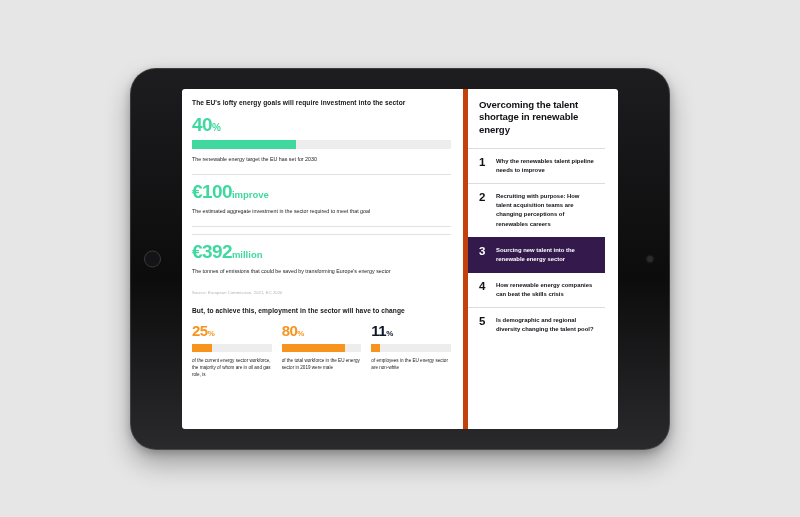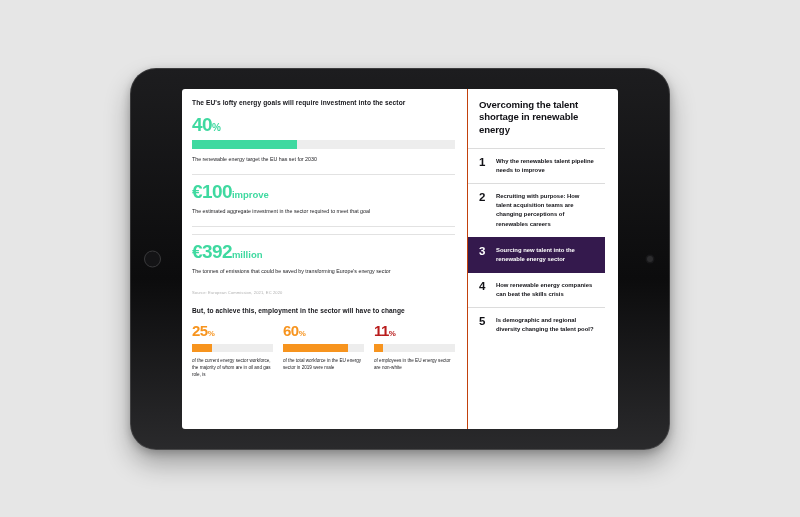--- a/index.html
+++ b/index.html
@@ -64,21 +64,21 @@
     border-radius: 3px;
     display: flex;
     overflow: hidden;
   }
 
   
   .left-col {
     width: 286px;
     height: 100%;
     padding: 10px 12px 0 10px;
-    border-right: 1px solid #c2410c;
+    border-right: 5px solid #c2410c;
     position: relative;
     overflow: hidden;
   }
 
   .section-heading {
     font-size: 6.6px;
     font-weight: bold;
     color: #15151a;
     letter-spacing: .1px;
     margin-bottom: 9px;
@@ -253,30 +253,30 @@
               <span class="big">25</span><span class="pct">%</span>
             </div>
             <div class="orange-track">
               <div class="orange-fill" id="obar0" style="width: 25%; background: rgb(247, 148, 30);"></div>
             </div>
             <div class="orange-caption">of the current energy sector workforce, the majority of whom are in oil and gas role, is</div>
           </div>
 
           <div class="orange-cell">
             <div class="orange-value" style="color: rgb(247, 148, 30);">
-              <span class="big">60</span><span class="pct">%</span>
+              <span class="big">80</span><span class="pct">%</span>
             </div>
             <div class="orange-track">
               <div class="orange-fill" id="obar1" style="width: 80%; background: rgb(247, 148, 30);"></div>
             </div>
             <div class="orange-caption">of the total workforce in the EU energy sector in 2019 were male</div>
           </div>
 
           <div class="orange-cell">
-            <div class="orange-value" style="color: #b91c1c;">
+            <div class="orange-value" style="color: #0f172a;">
               <span class="big">11</span><span class="pct">%</span>
             </div>
             <div class="orange-track">
               <div class="orange-fill" id="obar2" style="width: 11%; background: rgb(247, 148, 30);"></div>
             </div>
             <div class="orange-caption">of employees in the EU energy sector are non-white</div>
           </div>
 
         </div>
       </div>

